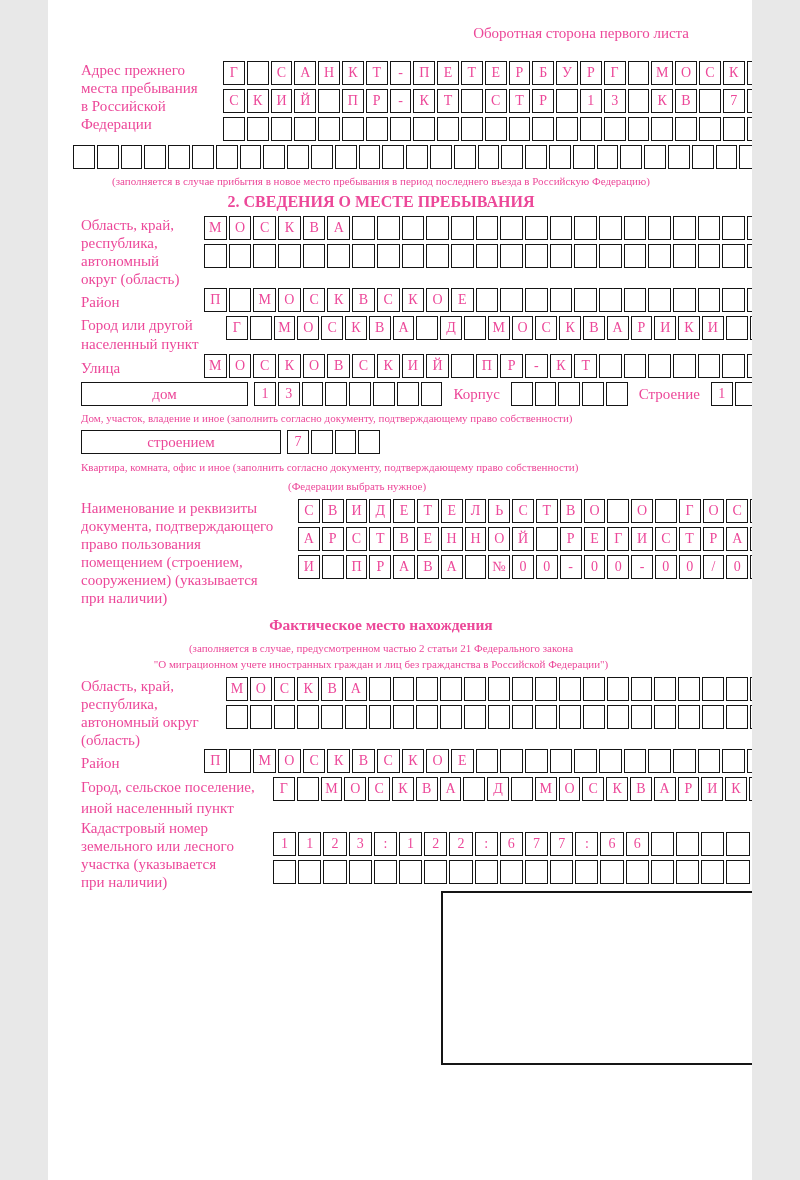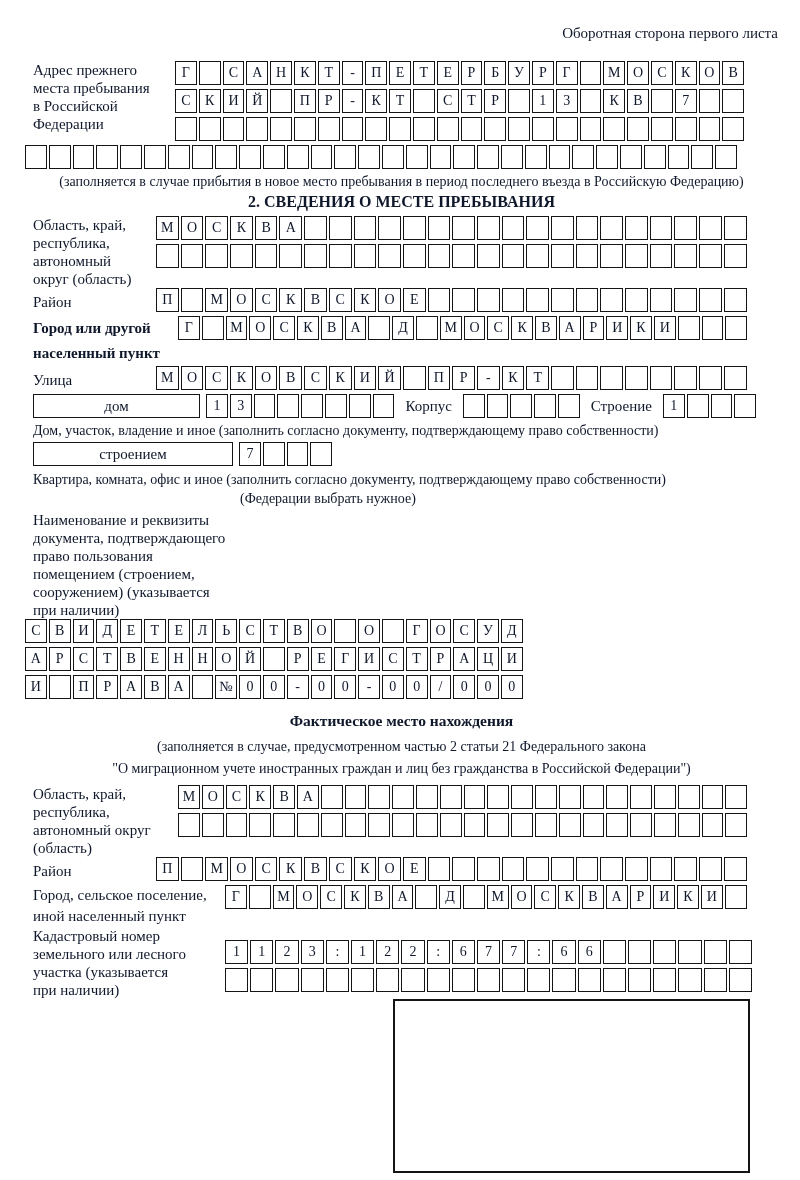--- a/index.html
+++ b/index.html
@@ -1,35 +1,35 @@
 <!DOCTYPE html>
 <html><head>
 <meta charset="utf-8">
 <style>
   html,body{margin:0;padding:0;background:#e8e8e8;}
   .page{
-    width:800px;height:1180px;background:#ffffff;margin:0 auto;
-    font-family:"Liberation Serif","DejaVu Serif",serif;color:#0f172a;
-    box-sizing:border-box;padding:24px 22px 0 25px;overflow:hidden;
+    width:704px;height:1180px;background:#ffffff;margin:0 auto;
+    font-family:"Liberation Serif","DejaVu Serif",serif;color:#ec4899;
+    box-sizing:border-box;padding:24px 63px 0 25px;overflow:hidden;
   }
   .hdr{ text-align:right;font-size:15px;line-height:18px; }
   .ml{ white-space:pre-line; }
   .blk{ display:flex;align-items:flex-start; }
   .blk-label{ box-sizing:border-box;padding-left:8px;font-size:15px;line-height:18px;flex:none; }
   .w150{width:150px}.w131{width:131px}.w153{width:153px}.w200{width:200px}.w225{width:225px}
   .rows{ display:flex;flex-direction:column; }
   .cells{ display:flex;gap:2px;margin-bottom:4px; }
   .cell{
     box-sizing:border-box;flex:none;width:21.8px;height:24px;border:1.5px solid #151515;
     display:flex;align-items:center;justify-content:center;
     font-size:14px;line-height:14px;background:#fff;
   }
   .cells-w .cell{width:22.7px}
   .cells-k .cell{width:23.2px}
-  .note{ font-size:14px;line-height:17px; }
+  .note{ font-size:11px;line-height:17px; }
   .note-c{ text-align:center; }
   .sec-title{ text-align:center;font-size:16px;font-weight:bold;line-height:20px;margin:2px 0 4px 0; }
   .sub-title{ text-align:center;font-size:15.5px;font-weight:bold;line-height:19px;margin:8px 0 6px 0; }
   .inline-line{ display:flex;align-items:center;gap:6px;margin-left:8px;margin-bottom:4px; }
   .wide-box{
     box-sizing:border-box;flex:none;height:24px;border:1.5px solid #151515;
     display:flex;align-items:center;justify-content:center;font-size:15px;background:#fff;
   }
   .w167{width:167px}.w200b{width:200px}
   .inline-label{ font-size:15px;padding:0 5px;flex:none; }
@@ -256,21 +256,21 @@
         <span class="cell"></span>
         <span class="cell"></span>
         <span class="cell"></span>
         <span class="cell"></span>
         <span class="cell"></span>
         <span class="cell"></span>
       </div>
   </div>
 
   <div class="blk">
-    <div class="blk-label w153 ml" style="line-height:25px;font-weight:bold;">Город или другой
+    <div class="blk-label w153 ml" style="line-height:19px;">Город или другой
 населенный пункт</div>
     <div class="cells mb2">
         <span class="cell">Г</span>
         <span class="cell"></span>
         <span class="cell">М</span>
         <span class="cell">О</span>
         <span class="cell">С</span>
         <span class="cell">К</span>
         <span class="cell">В</span>
         <span class="cell">А</span>
@@ -359,21 +359,21 @@
         <span class="cell">7</span>
         <span class="cell"></span>
         <span class="cell"></span>
         <span class="cell"></span>
       </div>
   </div>
   <div class="note" style="margin:5px 0 0 8px;">Квартира, комната, офис и иное (заполнить согласно документу, подтверждающему право собственности)</div>
 
   <div class="note" style="margin-left:215px;margin-top:2px;">(Федерации выбрать нужное)</div>
 
-  <div class="blk" style="margin-top:4px;flex-direction:column;">
+  <div class="blk" style="margin-top:4px;">
     <div class="blk-label w225 ml">Наименование и реквизиты
 документа, подтверждающего
 право пользования
 помещением (строением,
 сооружением) (указывается
 при наличии)</div>
     <div class="rows">
       <div class="cells">
           <span class="cell">С</span>
           <span class="cell">В</span>
@@ -440,21 +440,21 @@
           <span class="cell">0</span>
           <span class="cell">/</span>
           <span class="cell">0</span>
           <span class="cell">0</span>
           <span class="cell">0</span>
         </div>
     </div>
   </div>
 
   <div class="sub-title">Фактическое место нахождения</div>
-  <div class="note note-c ml" style="line-height:22px;">(заполняется в случае, предусмотренном частью 2 статьи 21 Федерального закона
+  <div class="note note-c ml" style="line-height:16px;">(заполняется в случае, предусмотренном частью 2 статьи 21 Федерального закона
 "О миграционном учете иностранных граждан и лиц без гражданства в Российской Федерации")</div>
 
   <div class="blk" style="margin-top:5px;">
     <div class="blk-label w153 ml">Область, край,
 республика,
 автономный округ
 (область)</div>
     <div class="rows">
       <div class="cells">
           <span class="cell">М</span>

